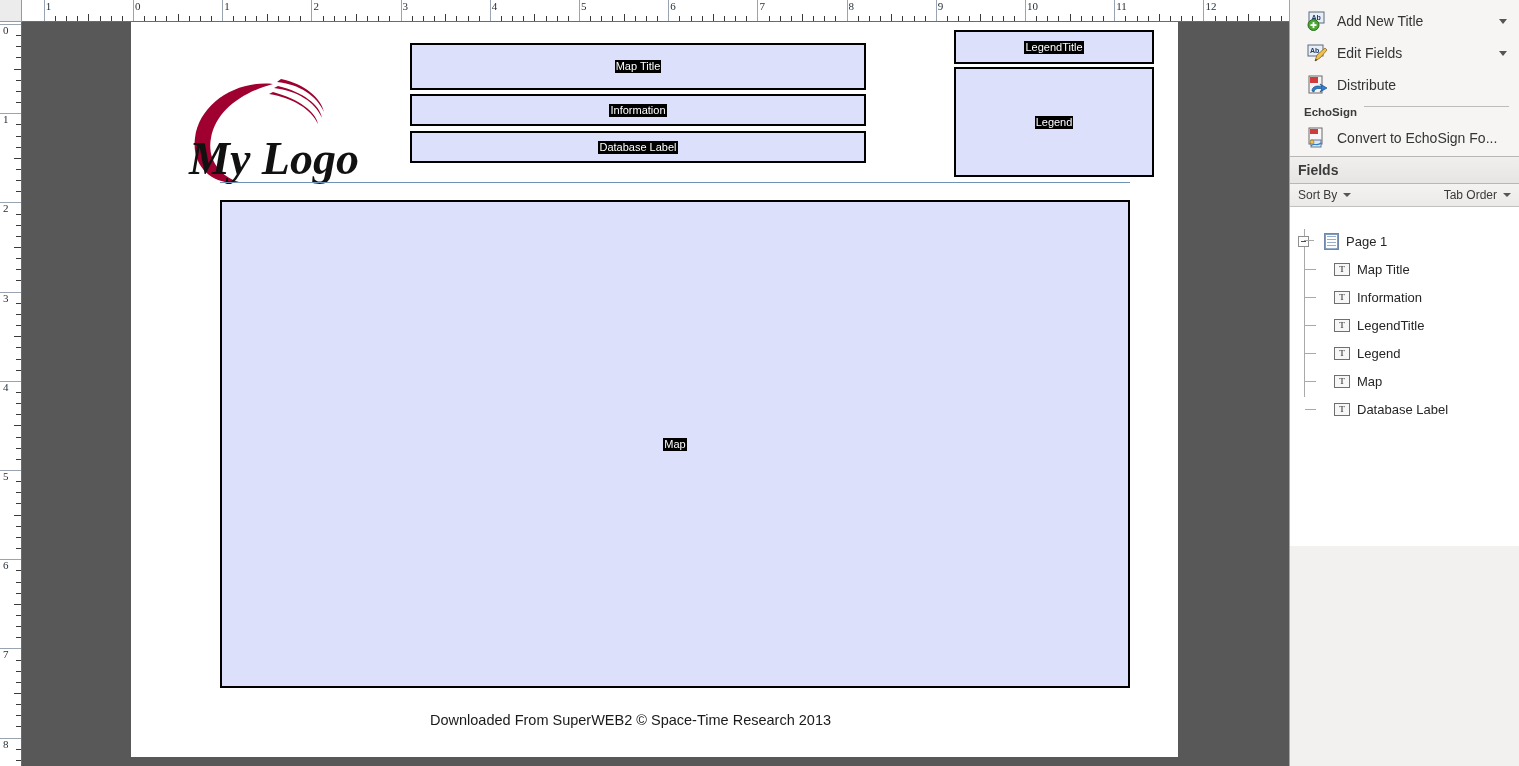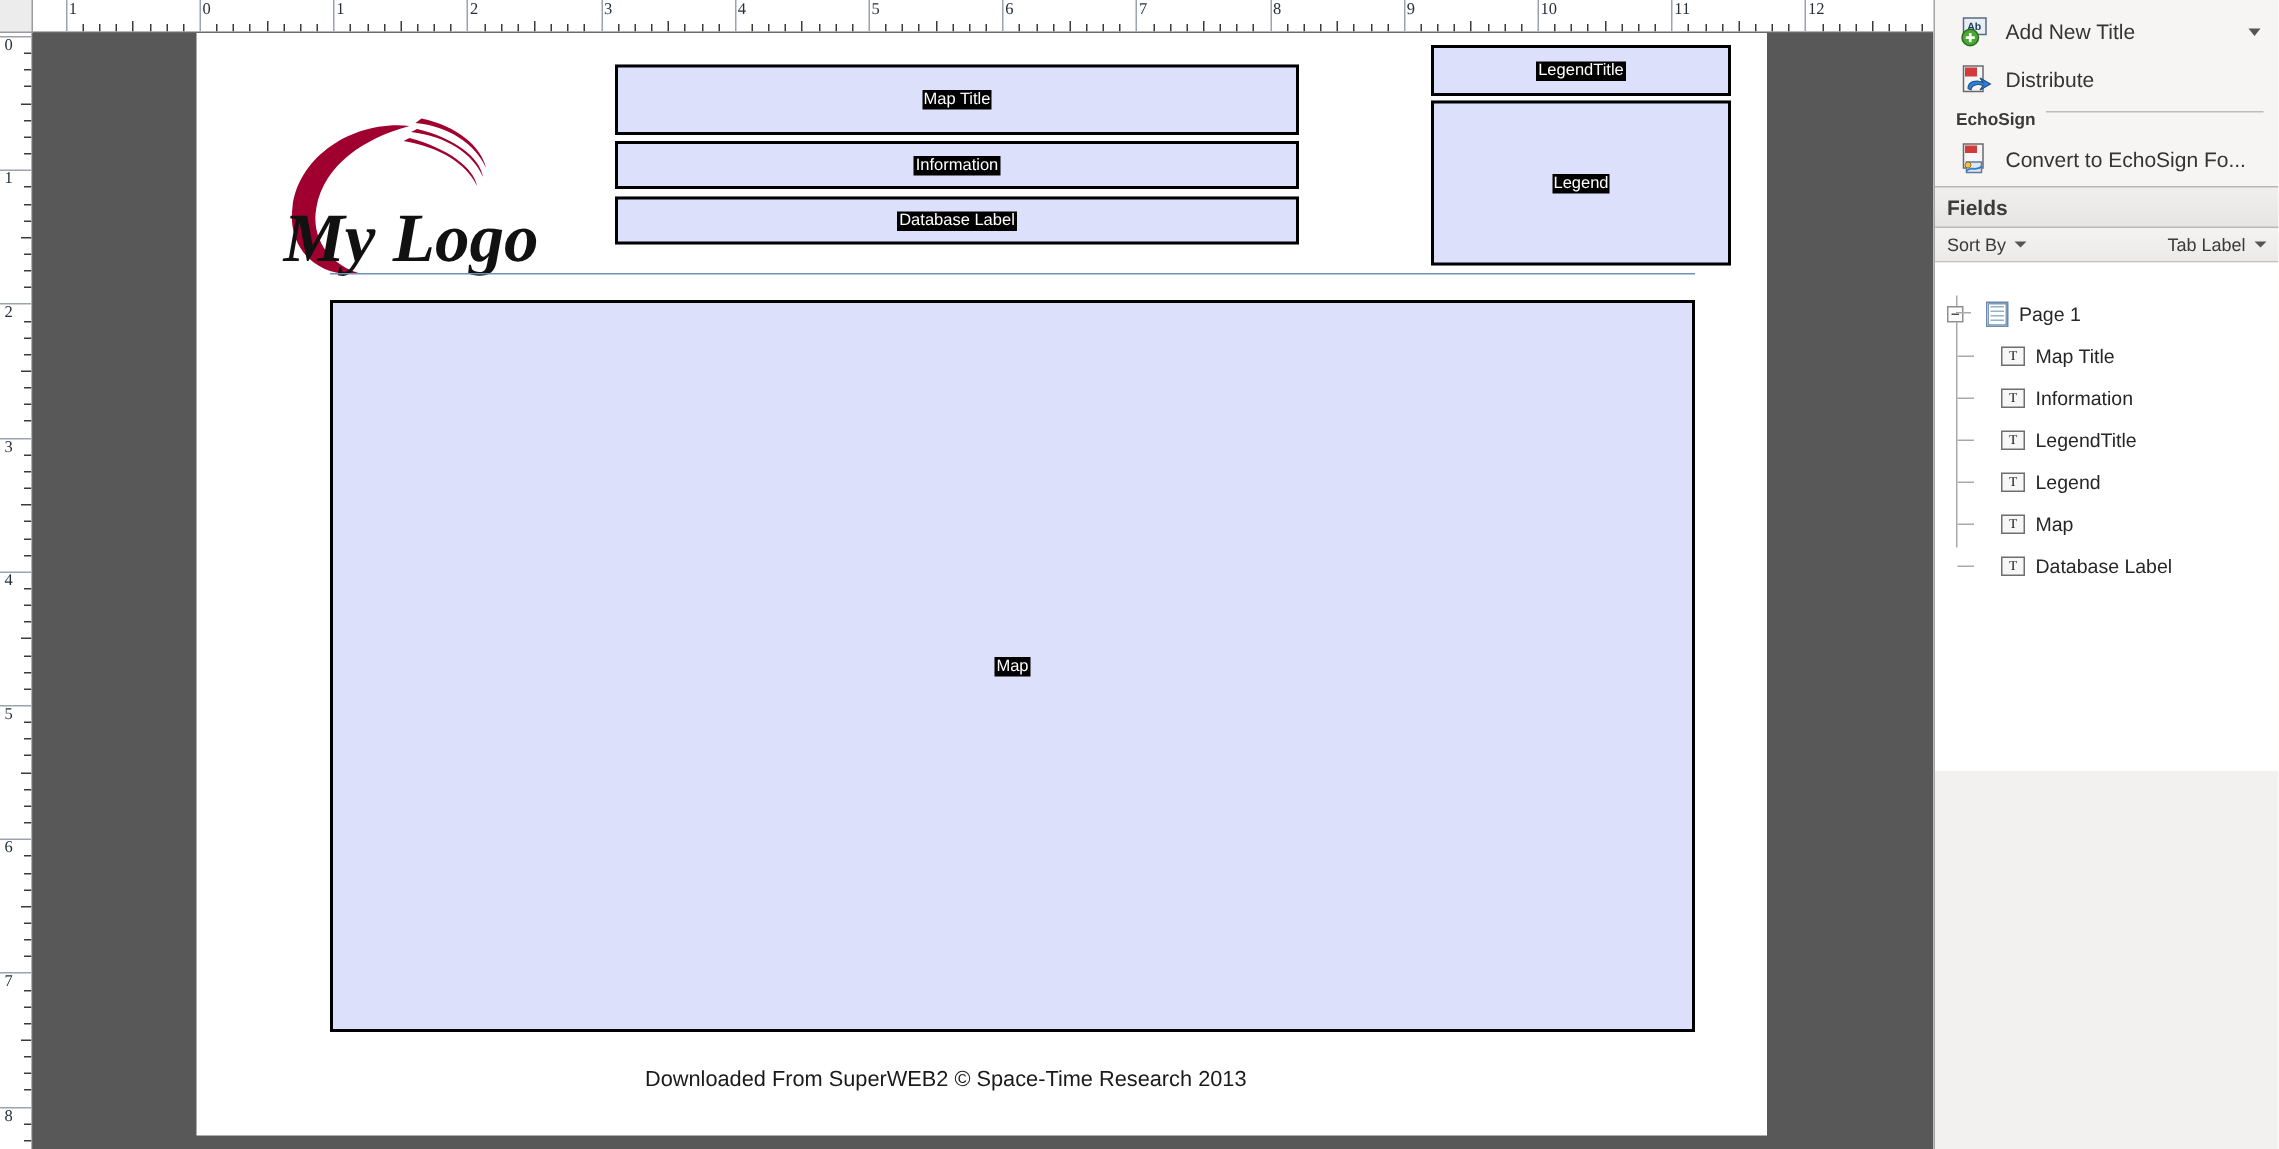--- a/index.html
+++ b/index.html
@@ -508,20 +508,32 @@
             <text x="5.5" y="10" font-family="Liberation Sans, sans-serif" font-size="7" font-weight="bold" fill="#1d3b63">Ab</text>
             <circle cx="7.5" cy="15" r="5.5" fill="#4aa832" stroke="#2d6b1c" stroke-width="1"></circle>
             <rect x="4.5" y="14.2" width="6" height="1.8" fill="#ffffff"></rect>
             <rect x="6.6" y="12.1" width="1.8" height="6" fill="#ffffff"></rect>
           </svg>
         </span>
         <span class="task-label">Add New Title</span>
         <span class="dd-caret"></span>
       </div>
 
+      <div class="task-row">
+        <span class="task-ico">
+          <svg width="22" height="22" viewBox="0 0 22 22">
+            <rect x="2" y="3" width="15" height="11" fill="#e8eef6" stroke="#5a6b7d" stroke-width="1"></rect>
+            <text x="4" y="11" font-family="Liberation Sans, sans-serif" font-size="7" font-weight="bold" fill="#1d3b63">Ab</text>
+            <path d="M9 19 L11 13 L19 6 L21 8 L14 16 Z" fill="#f2c14e" stroke="#8a6a1d" stroke-width="0.8"></path>
+            <path d="M9 19 L11.3 18.2 L9.8 16.7 Z" fill="#3a3a3a"></path>
+          </svg>
+        </span>
+        <span class="task-label">Edit Fields</span>
+        <span class="dd-caret"></span>
+      </div>
 
       <div class="task-row">
         <span class="task-ico">
           <svg width="22" height="22" viewBox="0 0 22 22">
             <rect x="3" y="2" width="13" height="17" fill="#f4f4f4" stroke="#6a6a6a" stroke-width="1"></rect>
             <rect x="4" y="3" width="8" height="6" fill="#d23b3b"></rect>
             <path d="M6 17 C6 12, 12 11, 16 13 L14 10 L21 14 L14 18 L16 15 C12 13.5, 8 15, 8 18 Z" fill="#2f7fd1" stroke="#1c4f86" stroke-width="0.7"></path>
           </svg>
         </span>
         <span class="task-label">Distribute</span>
@@ -550,21 +562,21 @@
     <div class="fields-head">
       <span>Fields</span>
     </div>
 
     <div class="sortbar">
       <span class="sb-left">
         <span>Sort By</span>
         <span class="sb-caret"></span>
       </span>
       <span class="sb-right">
-        <span>Tab Label</span>
+        <span>Tab Order</span>
         <span class="sb-caret"></span>
       </span>
     </div>
 
     <div class="tree">
       <div class="connector" style="top:22px; height:168px;"></div>
 
       <div class="tree-row root">
         <span class="expander"></span>
         <span class="vconn-root"></span>

